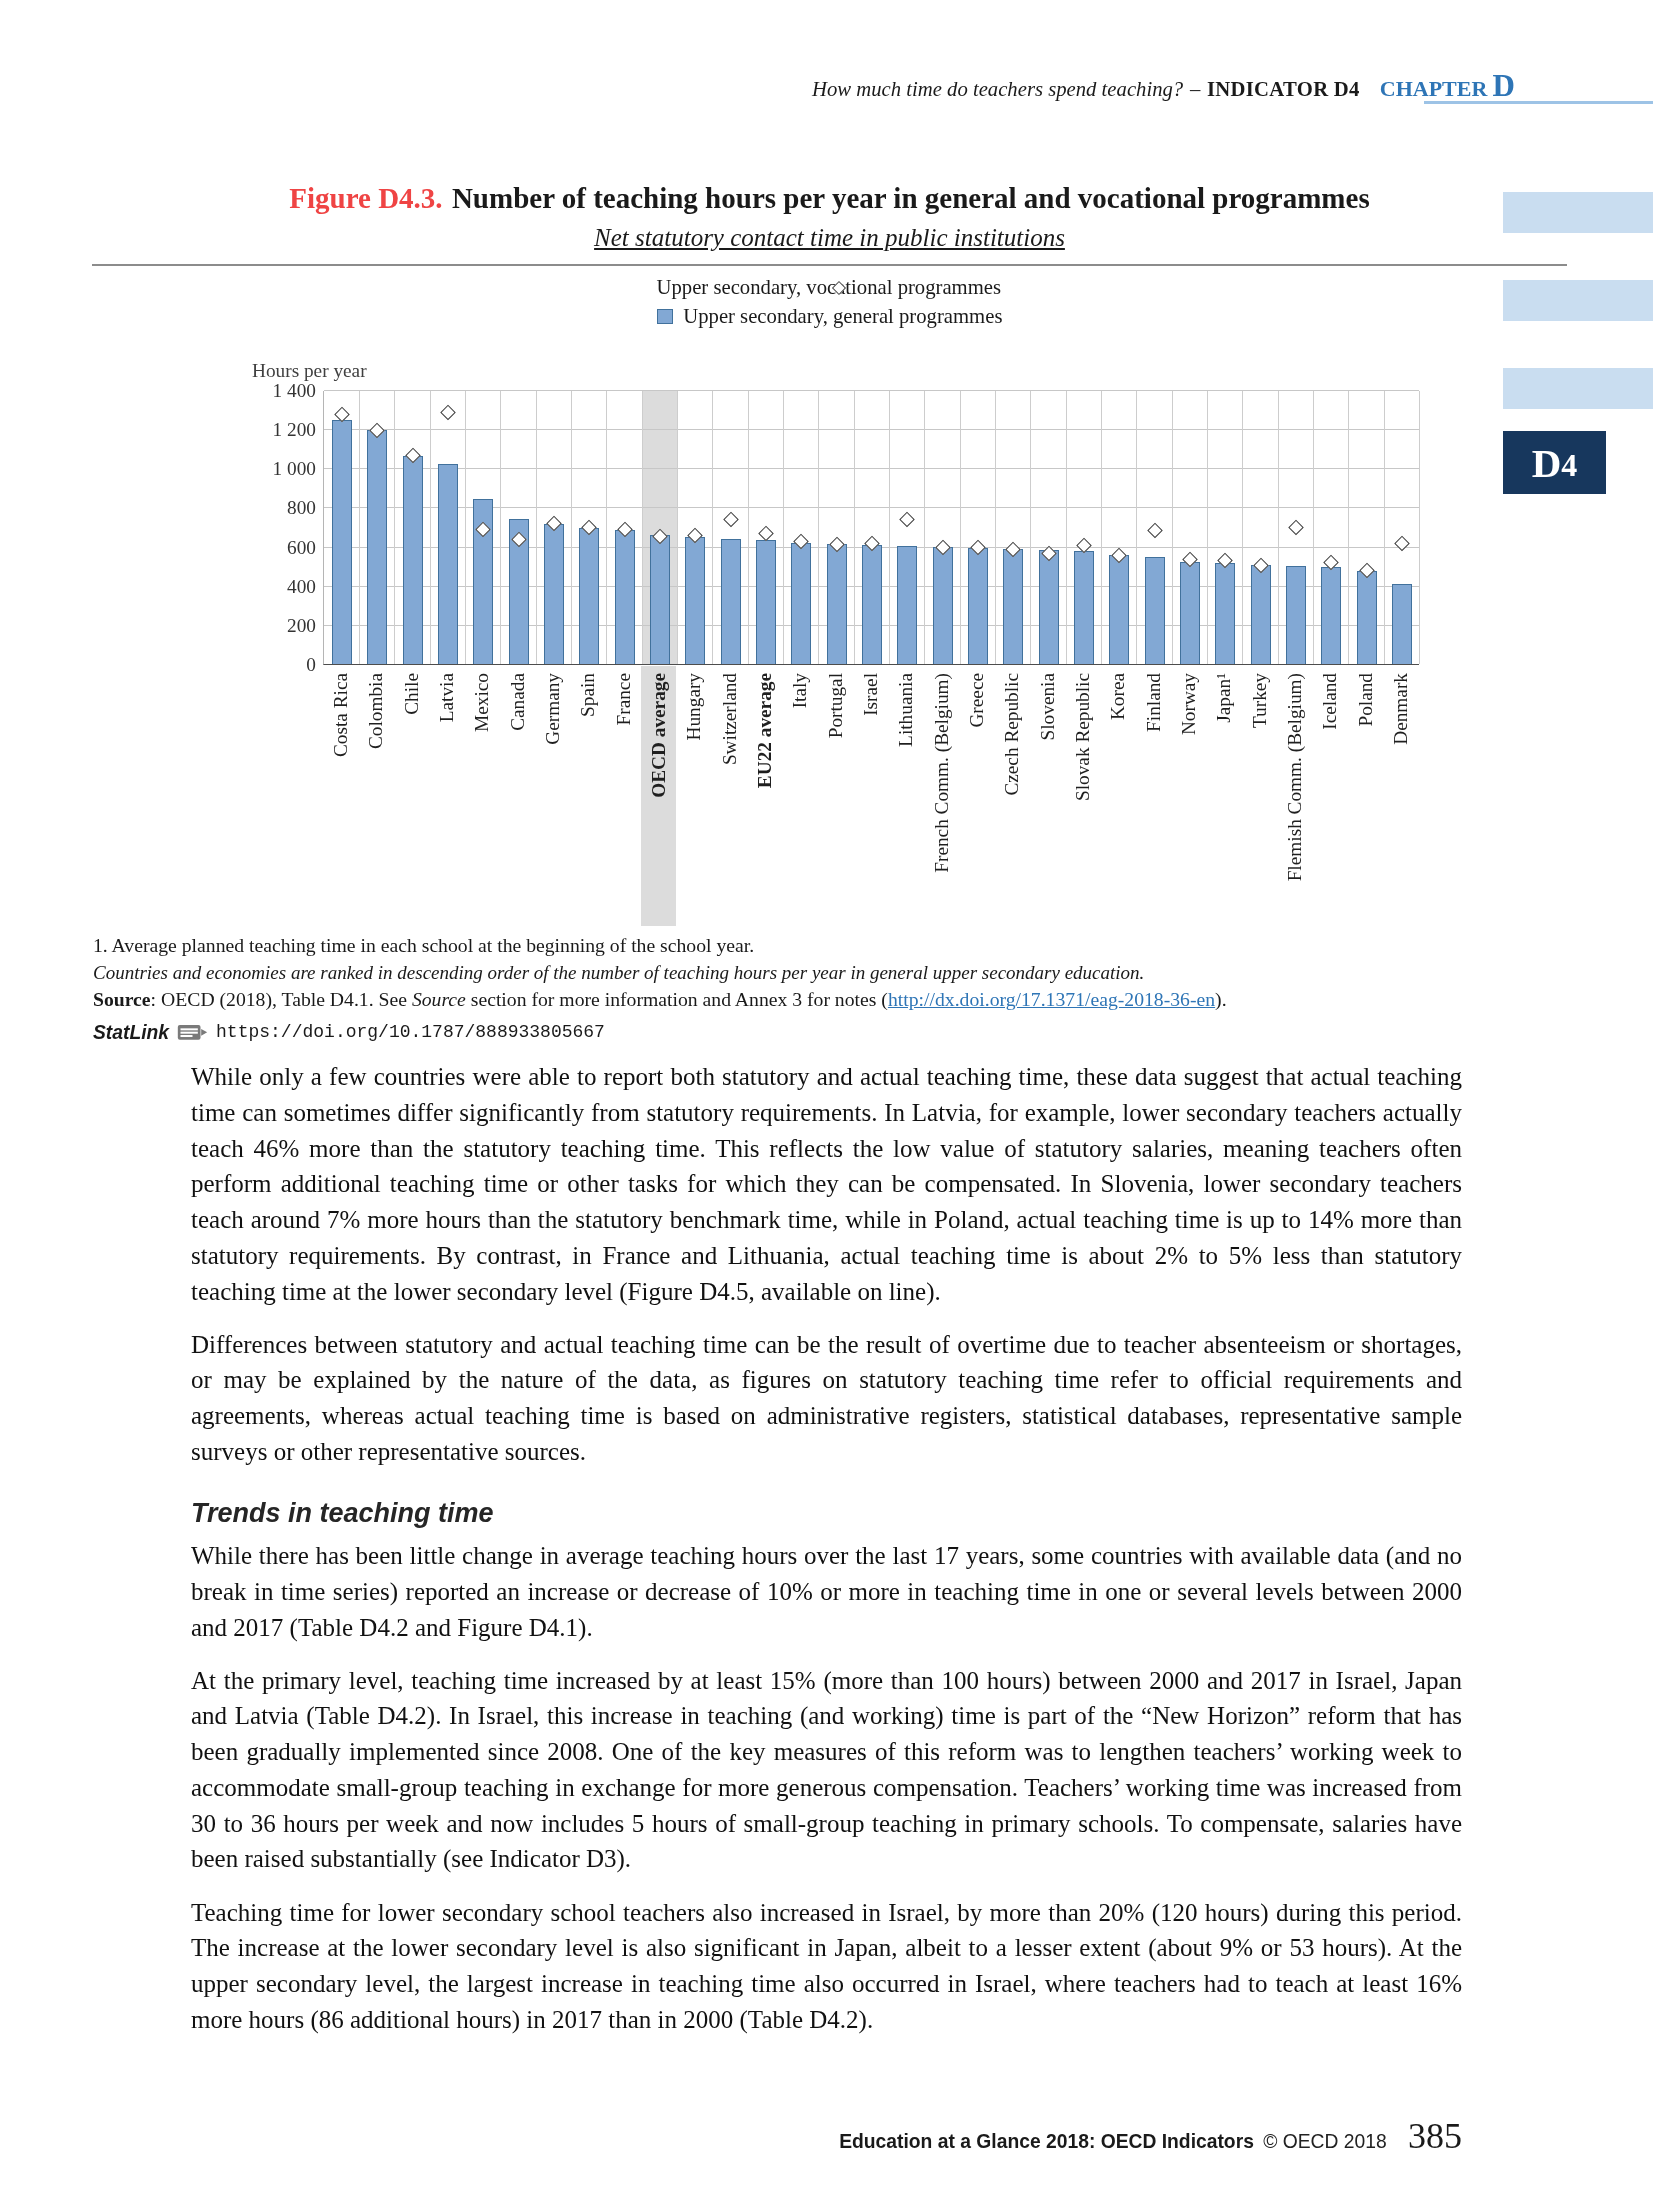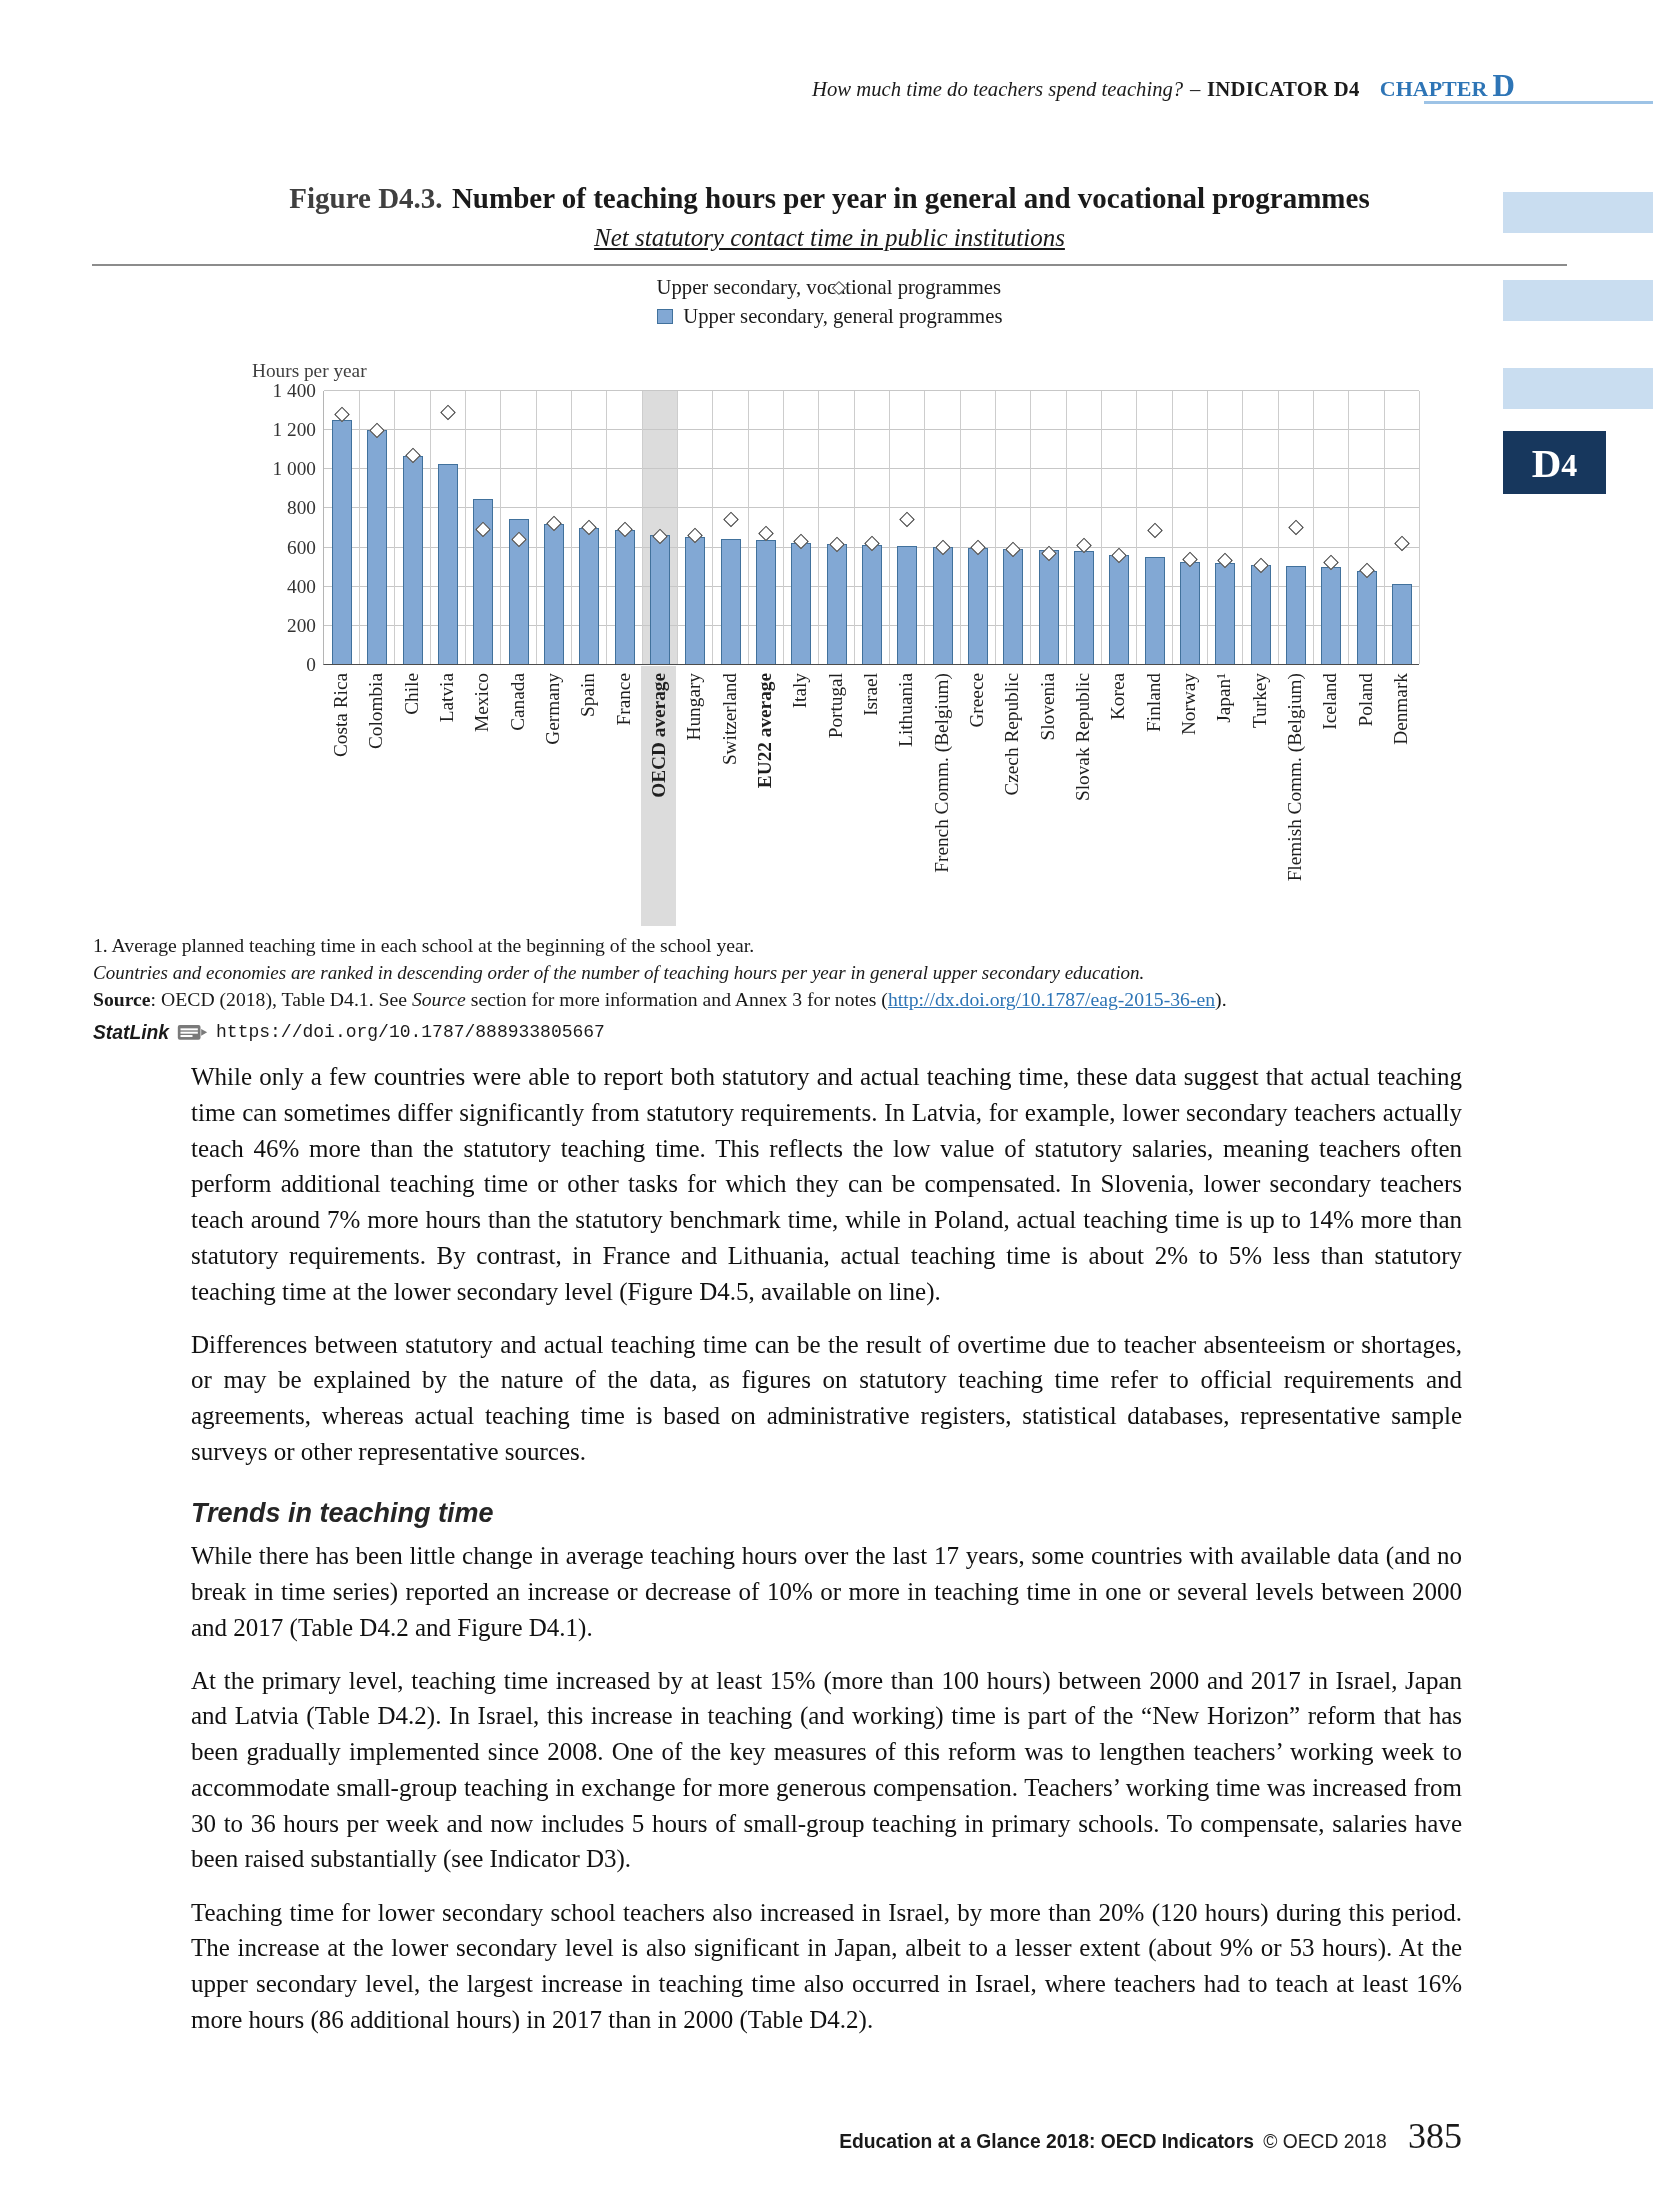--- a/index.html
+++ b/index.html
@@ -16,21 +16,21 @@
 
   
   .side-tab{position:absolute;left:1503px;width:151px;height:41px;background:#c9ddf0;}
   .t1{top:192px;}.t2{top:280px;}.t3{top:368px;}
   .chapter-box{position:absolute;left:1503px;top:431px;width:103px;height:63px;background:#17375d;color:#ffffff;display:flex;align-items:center;justify-content:center;font-weight:bold;font-size:41px;}
   .chapter-box .num{font-size:32px;margin-top:5.3px;}
 
   
   .figure-head{position:absolute;top:180px;left:92px;width:1475px;text-align:center;}
   .fig-line1{font-size:29px;font-weight:bold;line-height:1.3;}
-  .fig-label{color:#404040;margin-right:9.3px;}
+  .fig-label{color:#ef4444;margin-right:9.3px;}
   .fig-line2{font-size:29px;font-weight:bold;line-height:1.25;}
   .fig-subtitle{font-style:italic;font-size:25px;margin-top:6.7px;text-decoration:underline;}
   .fig-rule{height:1.3px;background:#8c8c8c;margin-top:12px;}
   .legend{margin:10.7px auto 0;width:fit-content;display:flex;flex-direction:column;align-items:flex-start;gap:5.3px;}
   .legend-row{display:flex;align-items:center;gap:10.7px;font-size:20.7px;}
   .lm{display:inline-block;flex:none;}
   .lm.diamond{width:10px;height:10px;border:1.7px solid #4a4a4a;background:#fff;transform:rotate(45deg);margin:0 4px;}
   .lm.square{width:16px;height:14.7px;background:#82a8d4;border:1px solid #41719c;box-sizing:border-box;}
 
   
@@ -351,21 +351,21 @@
         <div class="xcell" style="left: 1060px; width: 35px;">
           <span class="xlab">Denmark</span>
         </div>
       </div>
   </div>
 
   <div class="notes">
     <div class="note">1. Average planned teaching time in each school at the beginning of the school year.</div>
     <div class="note italic">Countries and economies are ranked in descending order of the number of teaching hours per year in general upper secondary education.</div>
     <div class="note">
-      <b>Source</b><span>: OECD (2018), Table D4.1. See </span><i>Source</i><span> section for more information and Annex 3 for notes (</span><a href="#" class="link">http://dx.doi.org/10.1787/eag-2015-36-en</a><span>).</span>
+      <b>Source</b><span>: OECD (2018), Table D4.1. See </span><i>Source</i><span> section for more information and Annex 3 for notes (</span><a href="#" class="link">http://dx.doi.org/17.1371/eag-2018-36-en</a><span>).</span>
     </div>
     <div class="statlink">
       <span class="statlink-label">StatLink</span>
       <svg class="statlink-icon" width="31" height="18.7" viewBox="0 0 46 28">
         <rect x="1" y="3" width="34" height="22" rx="3" fill="#7a7a7a"></rect>
         <rect x="5" y="8" width="26" height="3" fill="#ffffff"></rect>
         <rect x="5" y="13" width="26" height="3" fill="#ffffff"></rect>
         <rect x="5" y="18" width="18" height="3" fill="#ffffff"></rect>
         <path d="M36 9 l9 5 -9 5 z" fill="#7a7a7a"></path>
       </svg>

